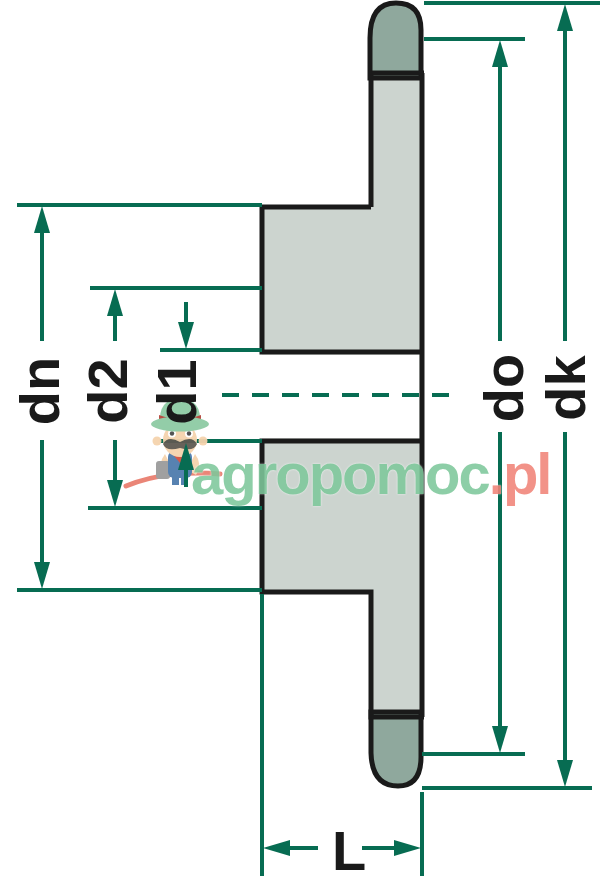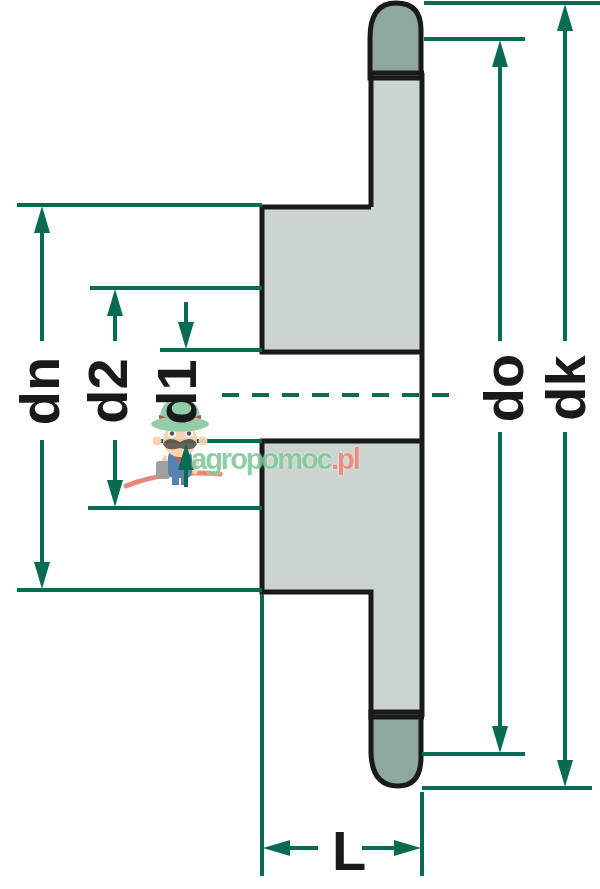--- a/index.html
+++ b/index.html
@@ -20,21 +20,21 @@
   
   .lbl{
     position:absolute;width:100px;height:100px;
     display:flex;align-items:center;justify-content:center;
     font-size:56px;font-weight:bold;color:#1a1a1a;line-height:1;
   }
   .rot{transform:rotate(-90deg);}
   
   .wm-text{
     position:absolute;left:191px;top:445px;
-    font-size:29px;font-weight:bold;letter-spacing:-2px;line-height:1;
+    font-size:58px;font-weight:bold;letter-spacing:-2px;line-height:1;
     opacity:0.88;white-space:nowrap;
     text-shadow:0 0 2px #ffffff;
   }
   .wm-green{color:#7ec89b;}
   .wm-pink{color:#f18478;}
 </style>
 </head>
 <body>
 
 <div class="canvas">

